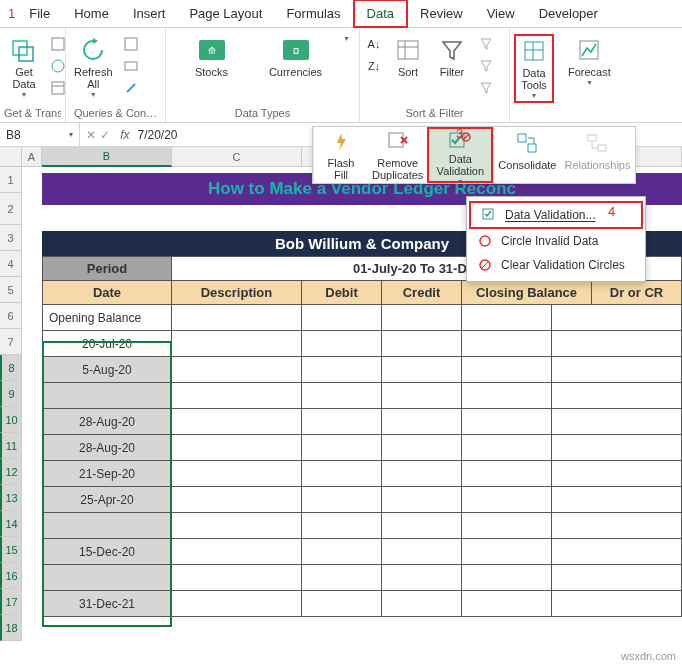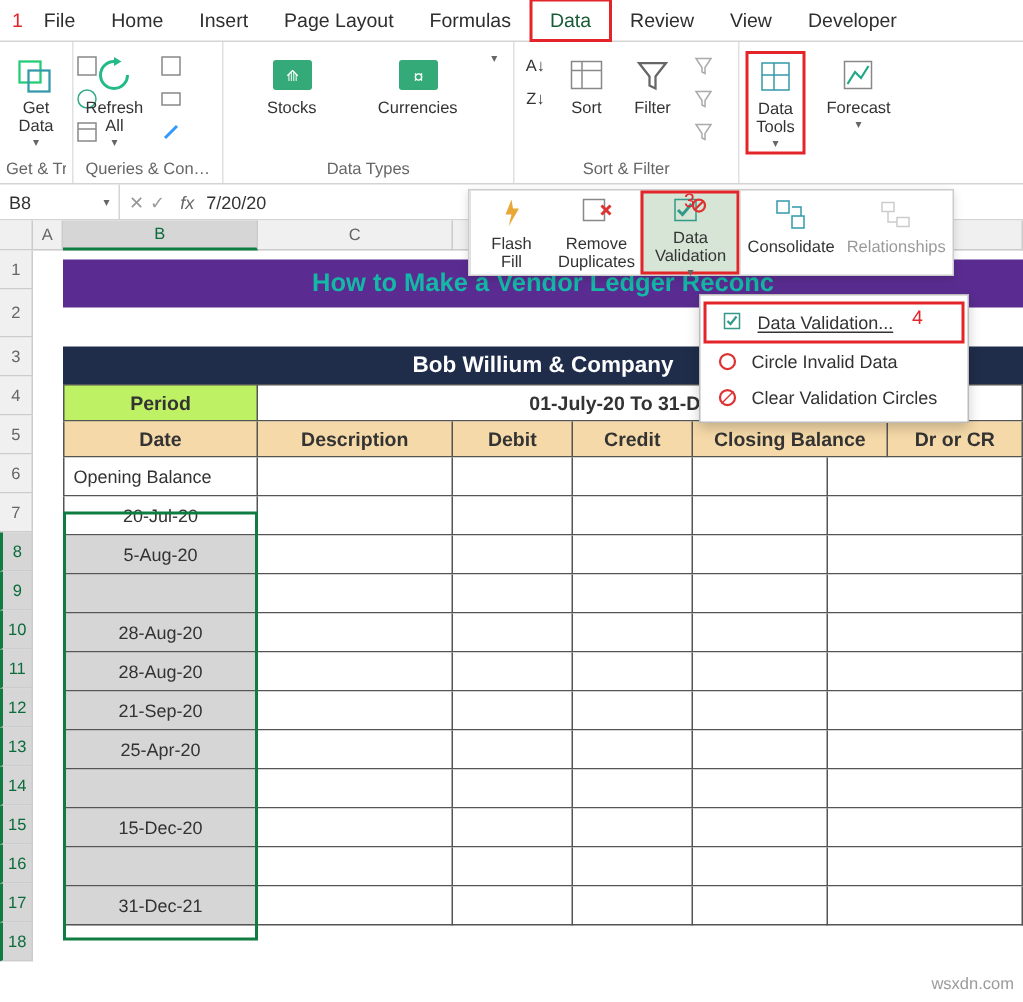--- a/index.html
+++ b/index.html
@@ -53,21 +53,21 @@
   .colhdrs { display:flex; height:20px; }
   .ch { border:1px solid #ccc; border-top:none; border-left:none; background:#f0f0f0; display:flex; align-items:center; justify-content:center; font-size:11px; color:#666; }
   .ch.sel { background:#d6d6d6; color:#0b6b3a; border-bottom:2px solid #107c41;}
   .wA{width:20px}.wB{width:130px}.wC{width:130px}.wD{width:80px}.wE{width:80px}.wF{width:90px}.wG{width:130px}
   
   .ledger { position:absolute; left:20px; top:26px; width:640px; }
   .titlebar { background:#5a2c91; color:#14b8a6; font-weight:bold; text-align:center; font-size:17px; padding:6px 0; height:32px;}
   .gaprow { height:26px; }
   .company { background:#1f2d4a; color:#fff; font-weight:bold; text-align:center; font-size:15px; padding:4px 0;}
   .hdrrow { display:flex; }
-  .pcell { background:#bef264; border:1px solid #555; font-size:13px; text-align:center; padding:4px 0; font-weight:bold;}
+  .pcell { background:#a3a3a3; border:1px solid #555; font-size:13px; text-align:center; padding:4px 0; font-weight:bold;}
   .pval { background:#fff; border:1px solid #555; border-left:none; flex:1; text-align:center; font-size:13px; padding:4px 0; font-weight:bold;}
   .colsrow { display:flex; }
   .th { background:#f5d9a8; border:1px solid #555; border-top:none; text-align:center; font-weight:bold; font-size:13px; padding:4px 0;}
   .datarow { display:flex; height:26px; }
   .td { border:1px solid #555; border-top:none; text-align:center; font-size:12px; display:flex; align-items:center; justify-content:center; background:#fff;}
   .td.first { border-left:1px solid #555;}
   .td.sel { background:#d6d6d6; }
   .cB{width:130px}.cC{width:130px}.cD{width:80px}.cE{width:80px}.cF{width:90px}.cG{width:130px}
   .marquee { position:absolute; border:2px solid #107c41; pointer-events:none;}
   .watermark { position:absolute; right:6px; bottom:6px; font-size:11px; color:#9a9a9a;}
@@ -83,21 +83,21 @@
   <div class="tab">Insert</div>
   <div class="tab">Page Layout</div>
   <div class="tab">Formulas</div>
   <div class="tab active highlight">Data</div>
   <div class="tab">Review</div>
   <div class="tab">View</div>
   <div class="tab">Developer</div>
 </div>
 
 <div class="ribbon">
-  <div class="group" style="width:49px">
+  <div class="group" style="width:66px">
     <div class="group-body">
       <div class="rbtn">
         <div class="ic">
             <svg width="26" height="26">
               <rect x="2" y="4" width="14" height="14" fill="none" stroke="#2c7" stroke-width="1.5"></rect>
               <rect x="8" y="10" width="14" height="14" fill="none" stroke="#39a" stroke-width="1.5"></rect>
             </svg>
           </div>
         <div class="lbl" style="white-space:pre-line">Get
 Data</div>

